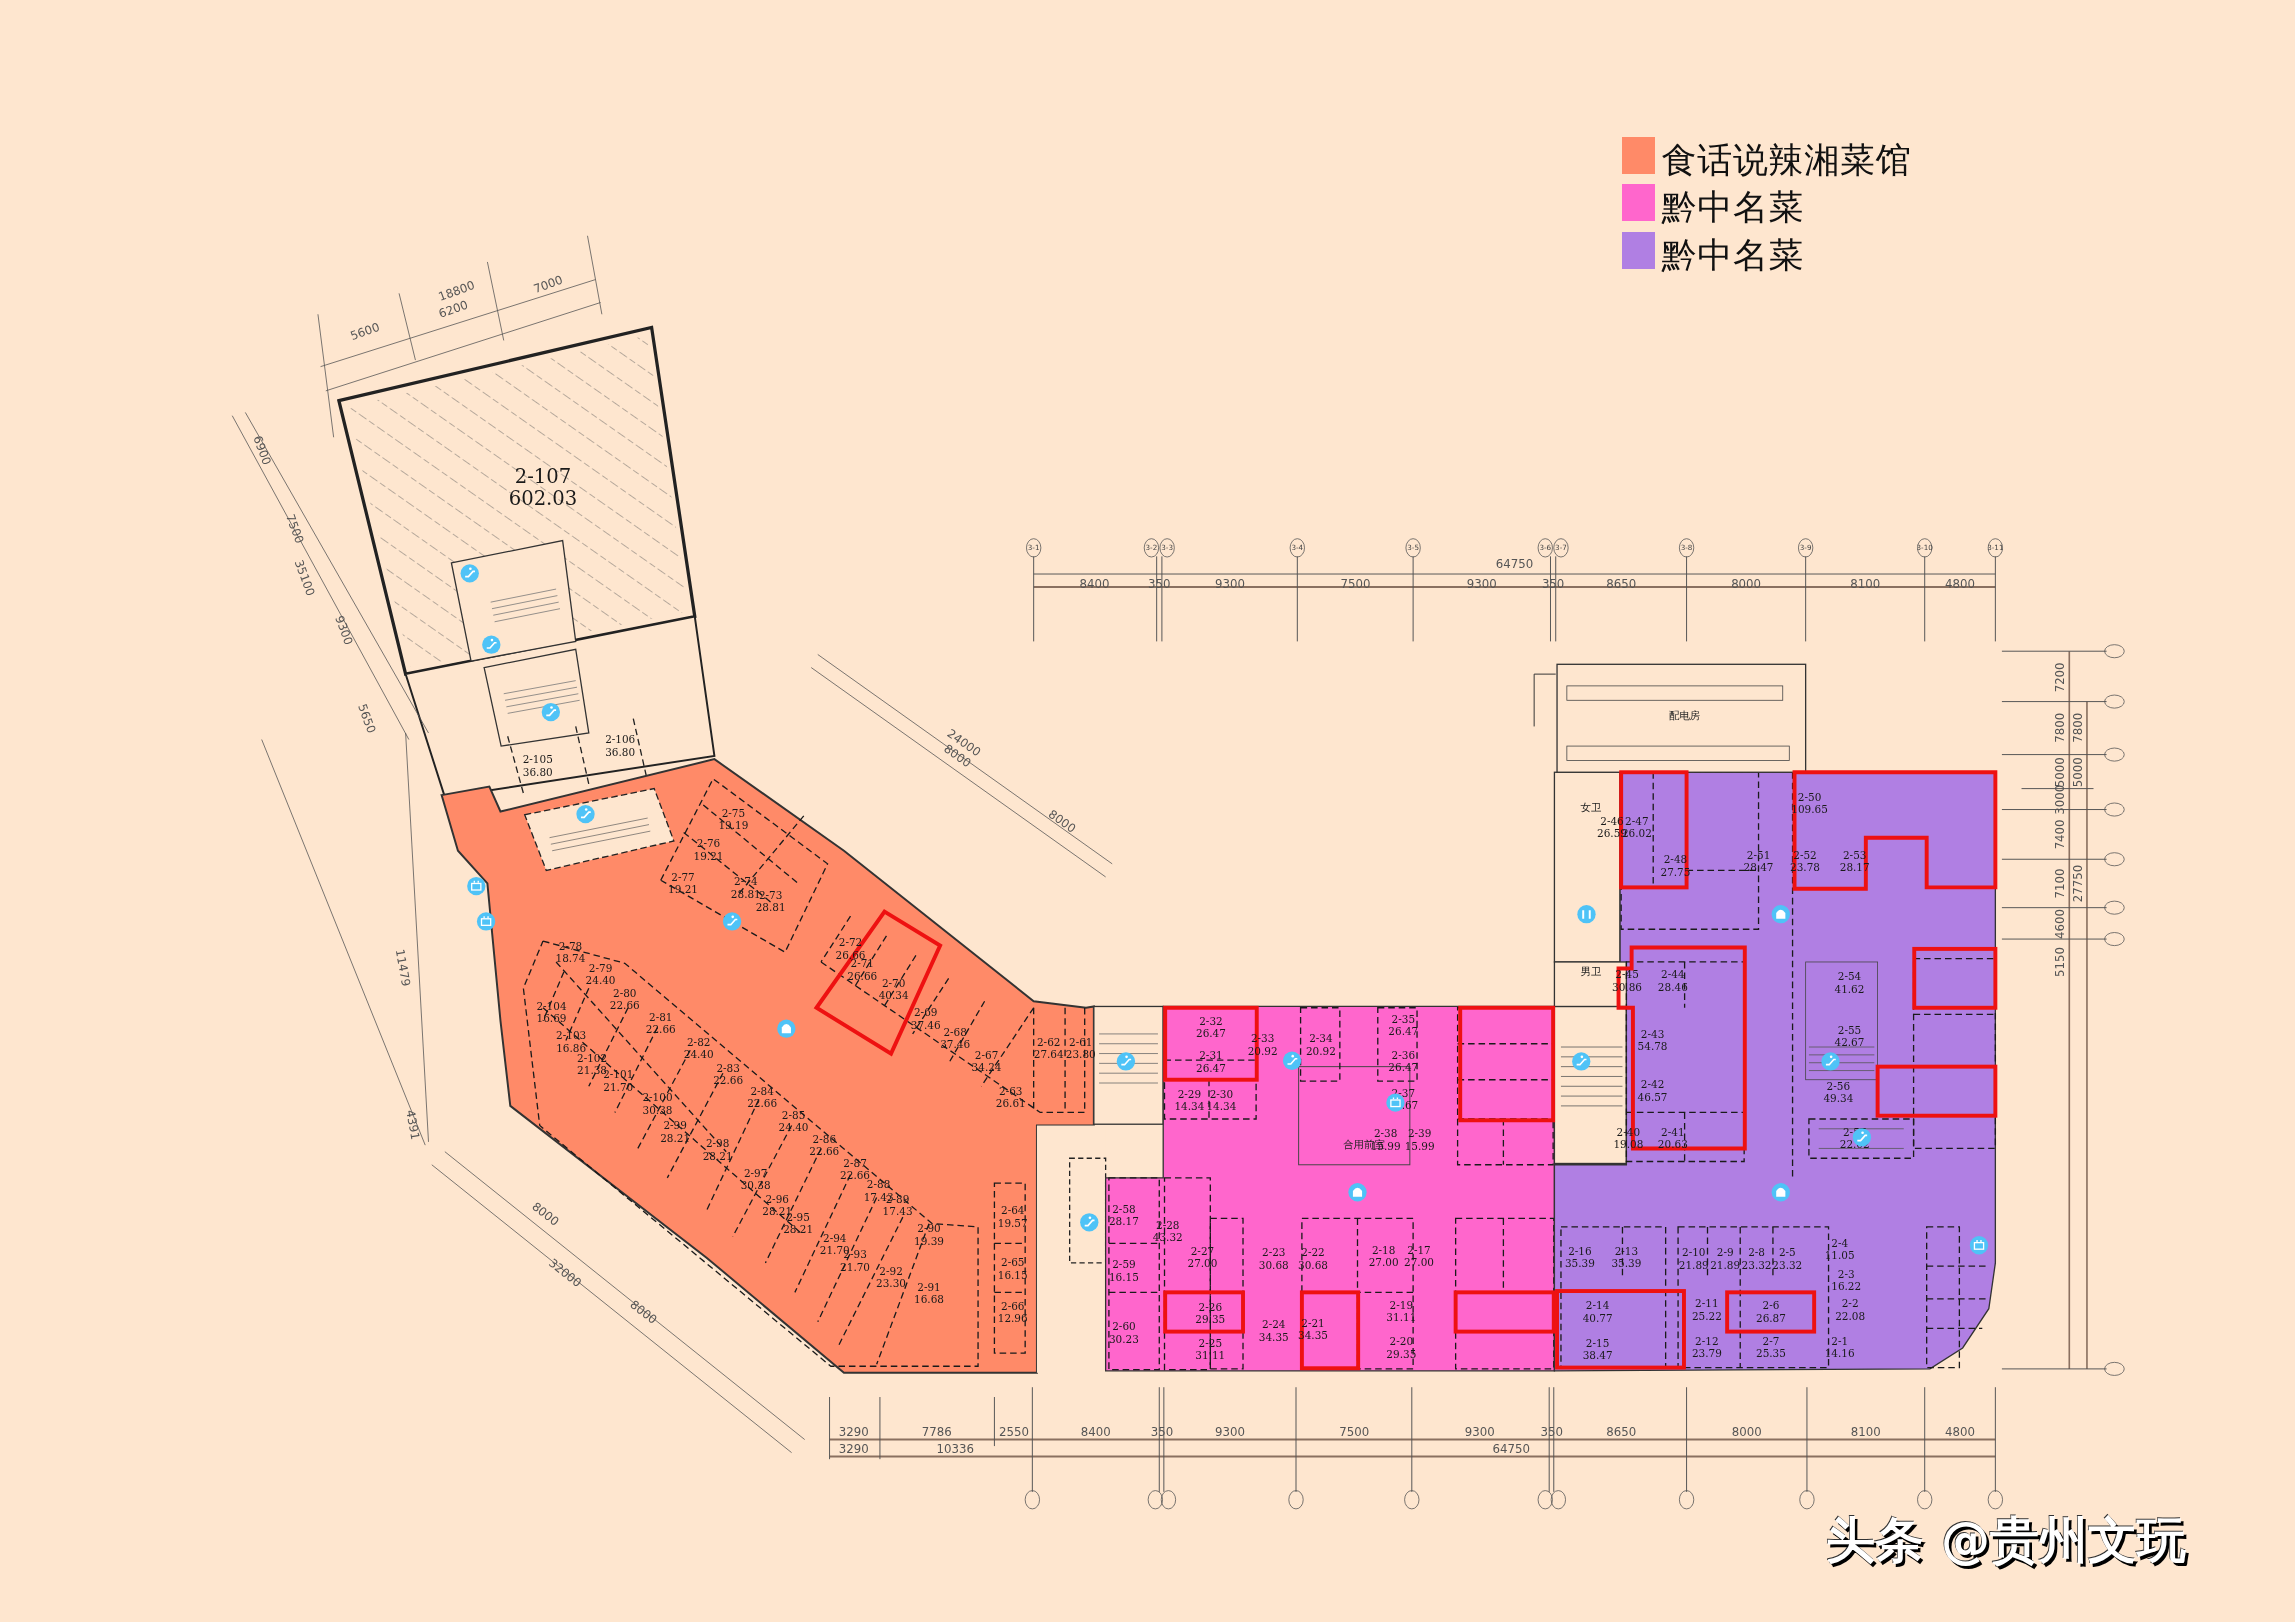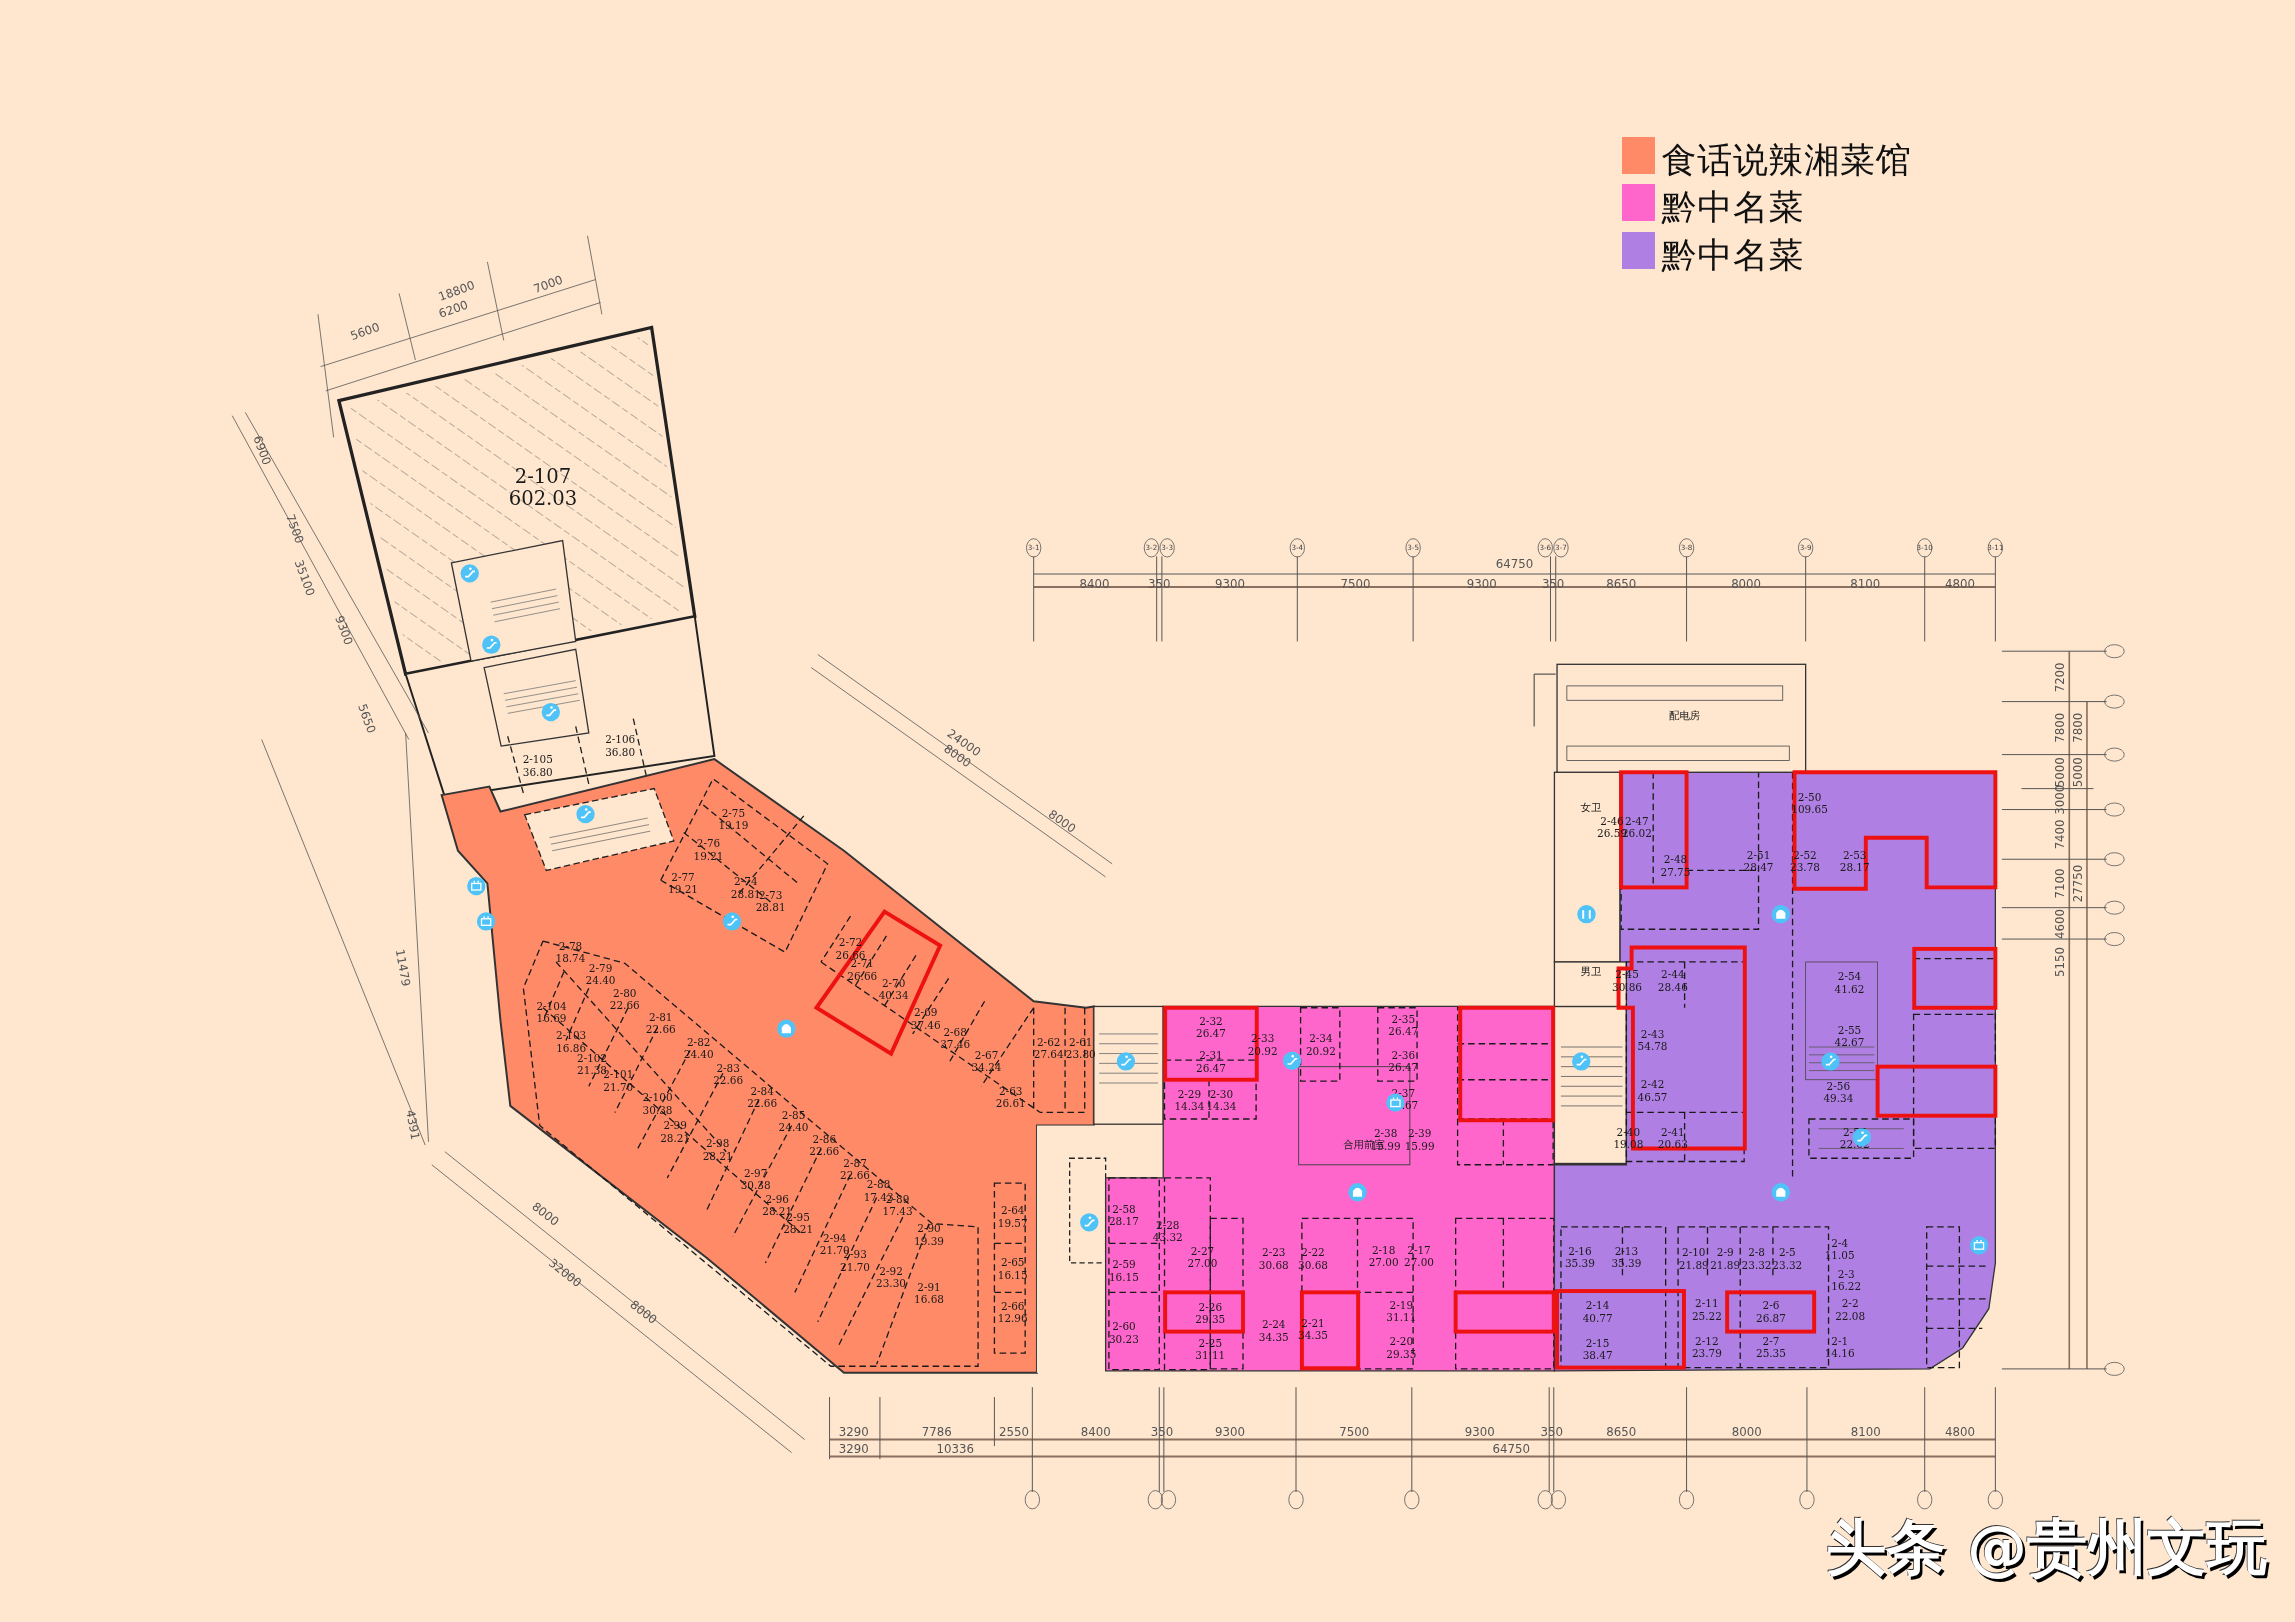--- a/index.html
+++ b/index.html
@@ -2,21 +2,21 @@
 <html style="font-size:10.5px"><head>
 <meta charset="utf-8">
 <style>
   html, body { margin:0; padding:0; background:#FEE6CF; }
   body { width:2295px; height:1623px; position:relative; overflow:hidden; font-family:"DejaVu Sans", sans-serif; }
   #plan { position:absolute; left:0; top:0; width:2295px; height:1623px; }
   .legend { position:absolute; left:1622px; top:137px; }
   .legend-row { display:flex; align-items:flex-start; height:46px; margin-bottom:1.3px; }
   .legend-swatch { width:33px; height:37px; margin-right:6.5px; }
   .legend-label { font-size:35px; color:#111; font-family:"DejaVu Sans", sans-serif; letter-spacing:0.7px; }
-  .watermark { position:absolute; left:1826px; top:1508px; font-size:60px; font-weight:bold; color:#ffffff;
+  .watermark { position:absolute; left:1826px; top:1508px; font-size:49px; font-weight:bold; color:#ffffff;
                text-shadow: 2.6px 2.6px 0 #000, -0.7px -0.7px 0 #333; font-family:"DejaVu Sans", sans-serif; }
   .unit-id, .unit-area { font-family:"DejaVu Serif", serif; fill:#1a1a1a; text-anchor:middle; }
   .dim { font-family:"DejaVu Sans", sans-serif; fill:#555; font-size:18px; text-anchor:middle; }
   .axis-tag { font-family:"DejaVu Sans", sans-serif; fill:#444; font-size:11px; text-anchor:middle; }
   .room-label { font-family:"DejaVu Sans", sans-serif; fill:#222; font-size:16px; text-anchor:middle; }
 </style>
 </head>
 <body>
 
 <svg id="plan" viewBox="0 0 3508 2480" xmlns="http://www.w3.org/2000/svg">

